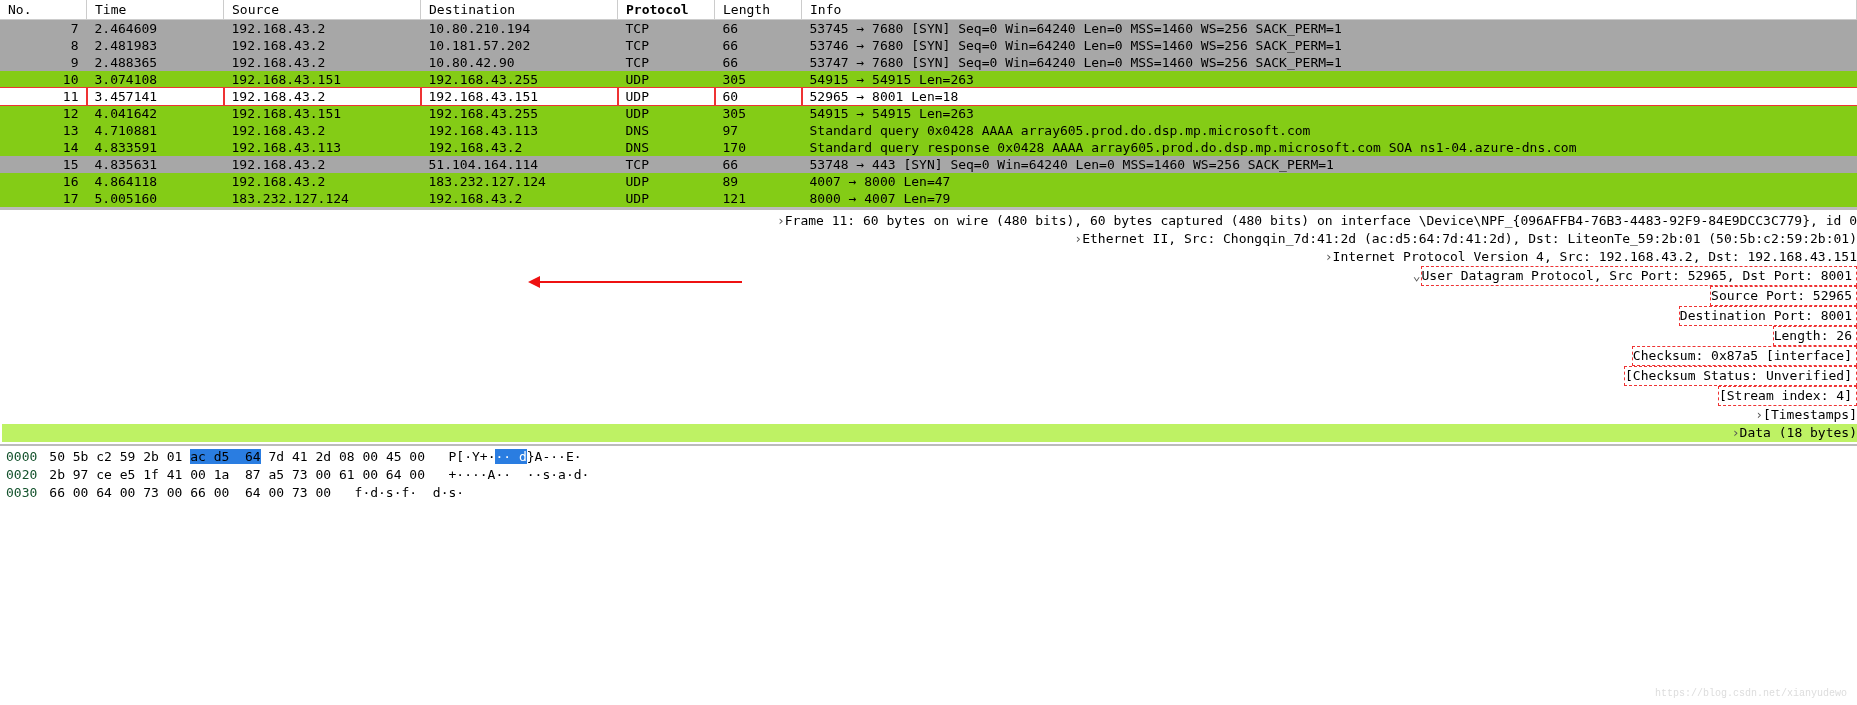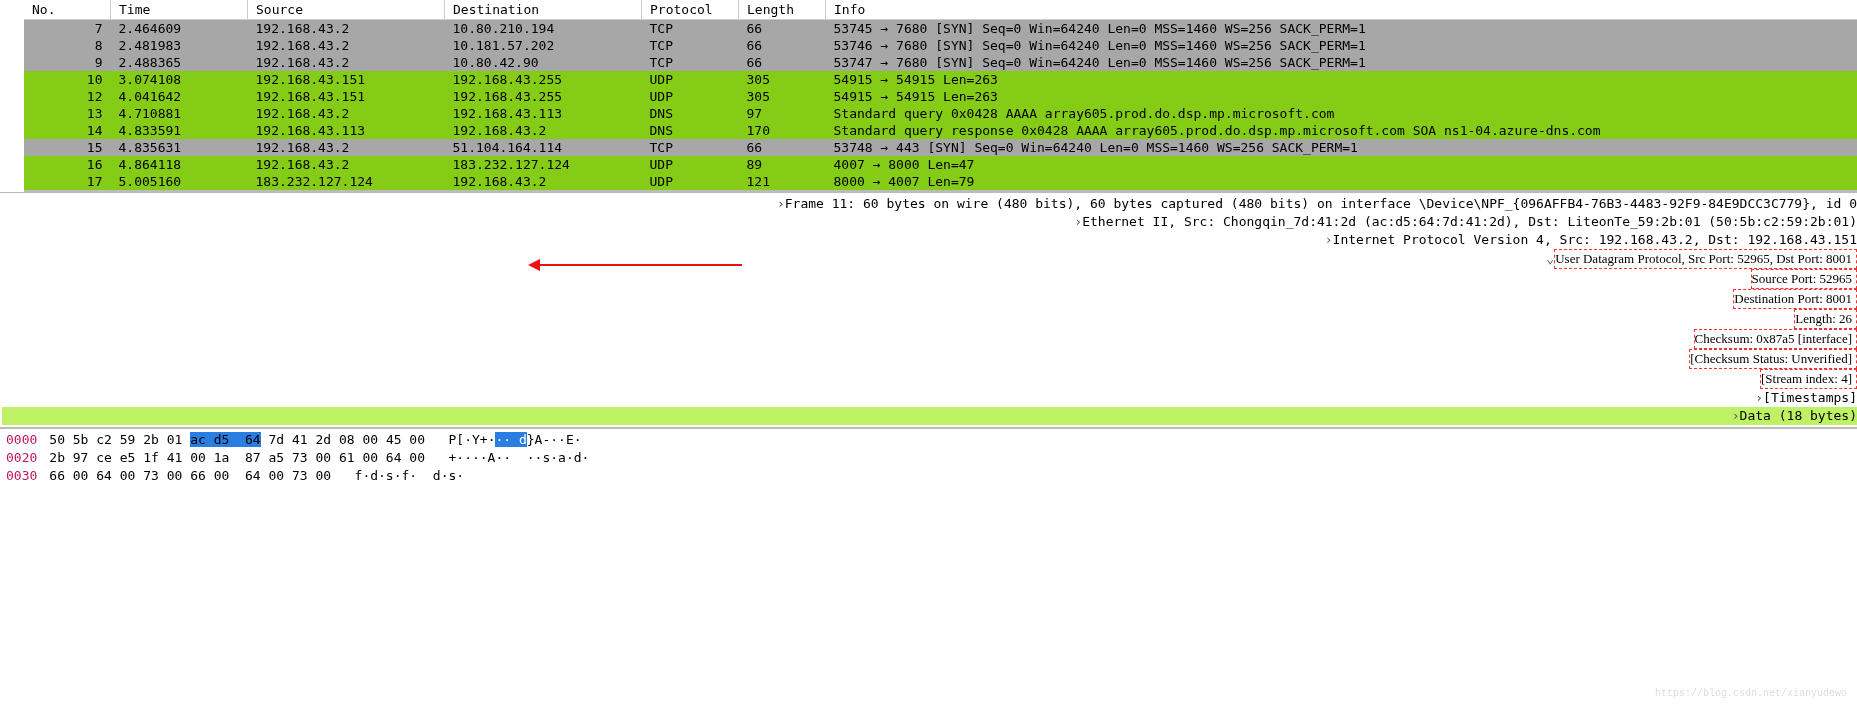--- a/index.html
+++ b/index.html
@@ -1,54 +1,54 @@
 <!DOCTYPE html>
 <html><head>
 <meta charset="utf-8">
 <style>
   html,body{margin:0;padding:0;font-family:Consolas,Menlo,monospace;font-size:13px;color:#000;background:#fff;}
-  .packet-pane{border-bottom:2px solid #bbb;overflow-x:auto;margin-left:24px;}
+  .packet-pane{border-bottom:2px solid #bbb;overflow-x:auto;}
   table.packets{border-collapse:collapse;width:100%;min-width:1857px;}
   table.packets th{text-align:left;font-weight:normal;padding:2px 8px;border-right:1px solid #ccc;border-bottom:1px solid #ccc;background:#fff;white-space:nowrap;}
   table.packets td{padding:1px 8px;white-space:nowrap;font-family:Consolas,Menlo,monospace;}
   td.no{text-align:right;padding-right:4px;}
   tr.row-darkgray td{background:#a7a7a7;}
   tr.row-lightblue td{background:#84cc16;}
   tr.row-selected td{background:#fff;outline:1px solid #e33;}
   .details-pane{border-top:1px solid #bbb;border-bottom:2px solid #bbb;padding:2px 0 2px 2px;background:#fff;}
   .details-pane div{line-height:18px;white-space:pre;text-align:right;}
   .tw{display:inline-block;width:12px;color:#555;}
-  .ibox{border:1px dashed #e33;padding-right:4px;display:inline-block;font-family:Liberation Serif, serif;}
+  .ibox{border:1px dashed #e33;padding-right:4px;display:inline-block;}
   .ind0{padding-left:6px;}
   .ind1{padding-left:22px;}
   .ind2{padding-left:40px;}
   .arrow-wrap{position:relative;height:0;}
   .arrow{position:absolute;left:530px;top:-65px;width:210px;height:2px;background:#e11;}
   .arrow:before{content:'';position:absolute;left:-10px;top:-5px;border:6px solid transparent;border-right:12px solid #e11;}
   .detail-sel{background:#bef264;}
   .hex-pane{padding:2px 6px 20px 6px;background:#fff;}
   .hex-line{white-space:pre;line-height:18px;}
-  .hex-off{color:#be185d;margin-right:12px;}
+  .hex-off{color:#14532d;margin-right:12px;}
   .hexbytes{letter-spacing:0;}
   .sel{background:#2a7de1;color:#000000;}
   .asel{background:#2a7de1;color:#fff;}
   .watermark{position:fixed;right:10px;bottom:6px;color:#ddd;font-family:Liberation Mono, monospace;font-size:10px;pointer-events:none;}
 </style>
 </head>
 <body>
 
 <div class="packet-pane">
   <table class="packets">
     <thead>
       <tr id="hdrrow">
           <th style="width: 70px;">No.</th>
           <th style="width: 120px;">Time</th>
           <th style="width: 180px;">Source</th>
           <th style="width: 180px;">Destination</th>
-          <th style="width: 80px;">Protocol</th>
+          <th style="width: 80px; font-weight: bold;">Protocol</th>
           <th style="width: 70px;">Length</th>
           <th>Info</th>
         </tr>
     </thead>
     <tbody id="rowsbody">
         <tr class="row-darkgray">
           <td class="no">7</td>
           <td>2.464609</td>
           <td>192.168.43.2</td>
           <td>10.80.210.194</td>
@@ -75,20 +75,29 @@
           <td>53747 → 7680 [SYN] Seq=0 Win=64240 Len=0 MSS=1460 WS=256 SACK_PERM=1</td>
         </tr>
         <tr class="row-lightblue">
           <td class="no">10</td>
           <td>3.074108</td>
           <td>192.168.43.151</td>
           <td>192.168.43.255</td>
           <td>UDP</td>
           <td>305</td>
           <td>54915 → 54915 Len=263</td>
+        </tr>
+        <tr class="row-selected">
+          <td class="no">11</td>
+          <td>3.457141</td>
+          <td>192.168.43.2</td>
+          <td>192.168.43.151</td>
+          <td>UDP</td>
+          <td>60</td>
+          <td>52965 → 8001 Len=18</td>
         </tr>
         <tr class="row-lightblue">
           <td class="no">12</td>
           <td>4.041642</td>
           <td>192.168.43.151</td>
           <td>192.168.43.255</td>
           <td>UDP</td>
           <td>305</td>
           <td>54915 → 54915 Len=263</td>
         </tr>

